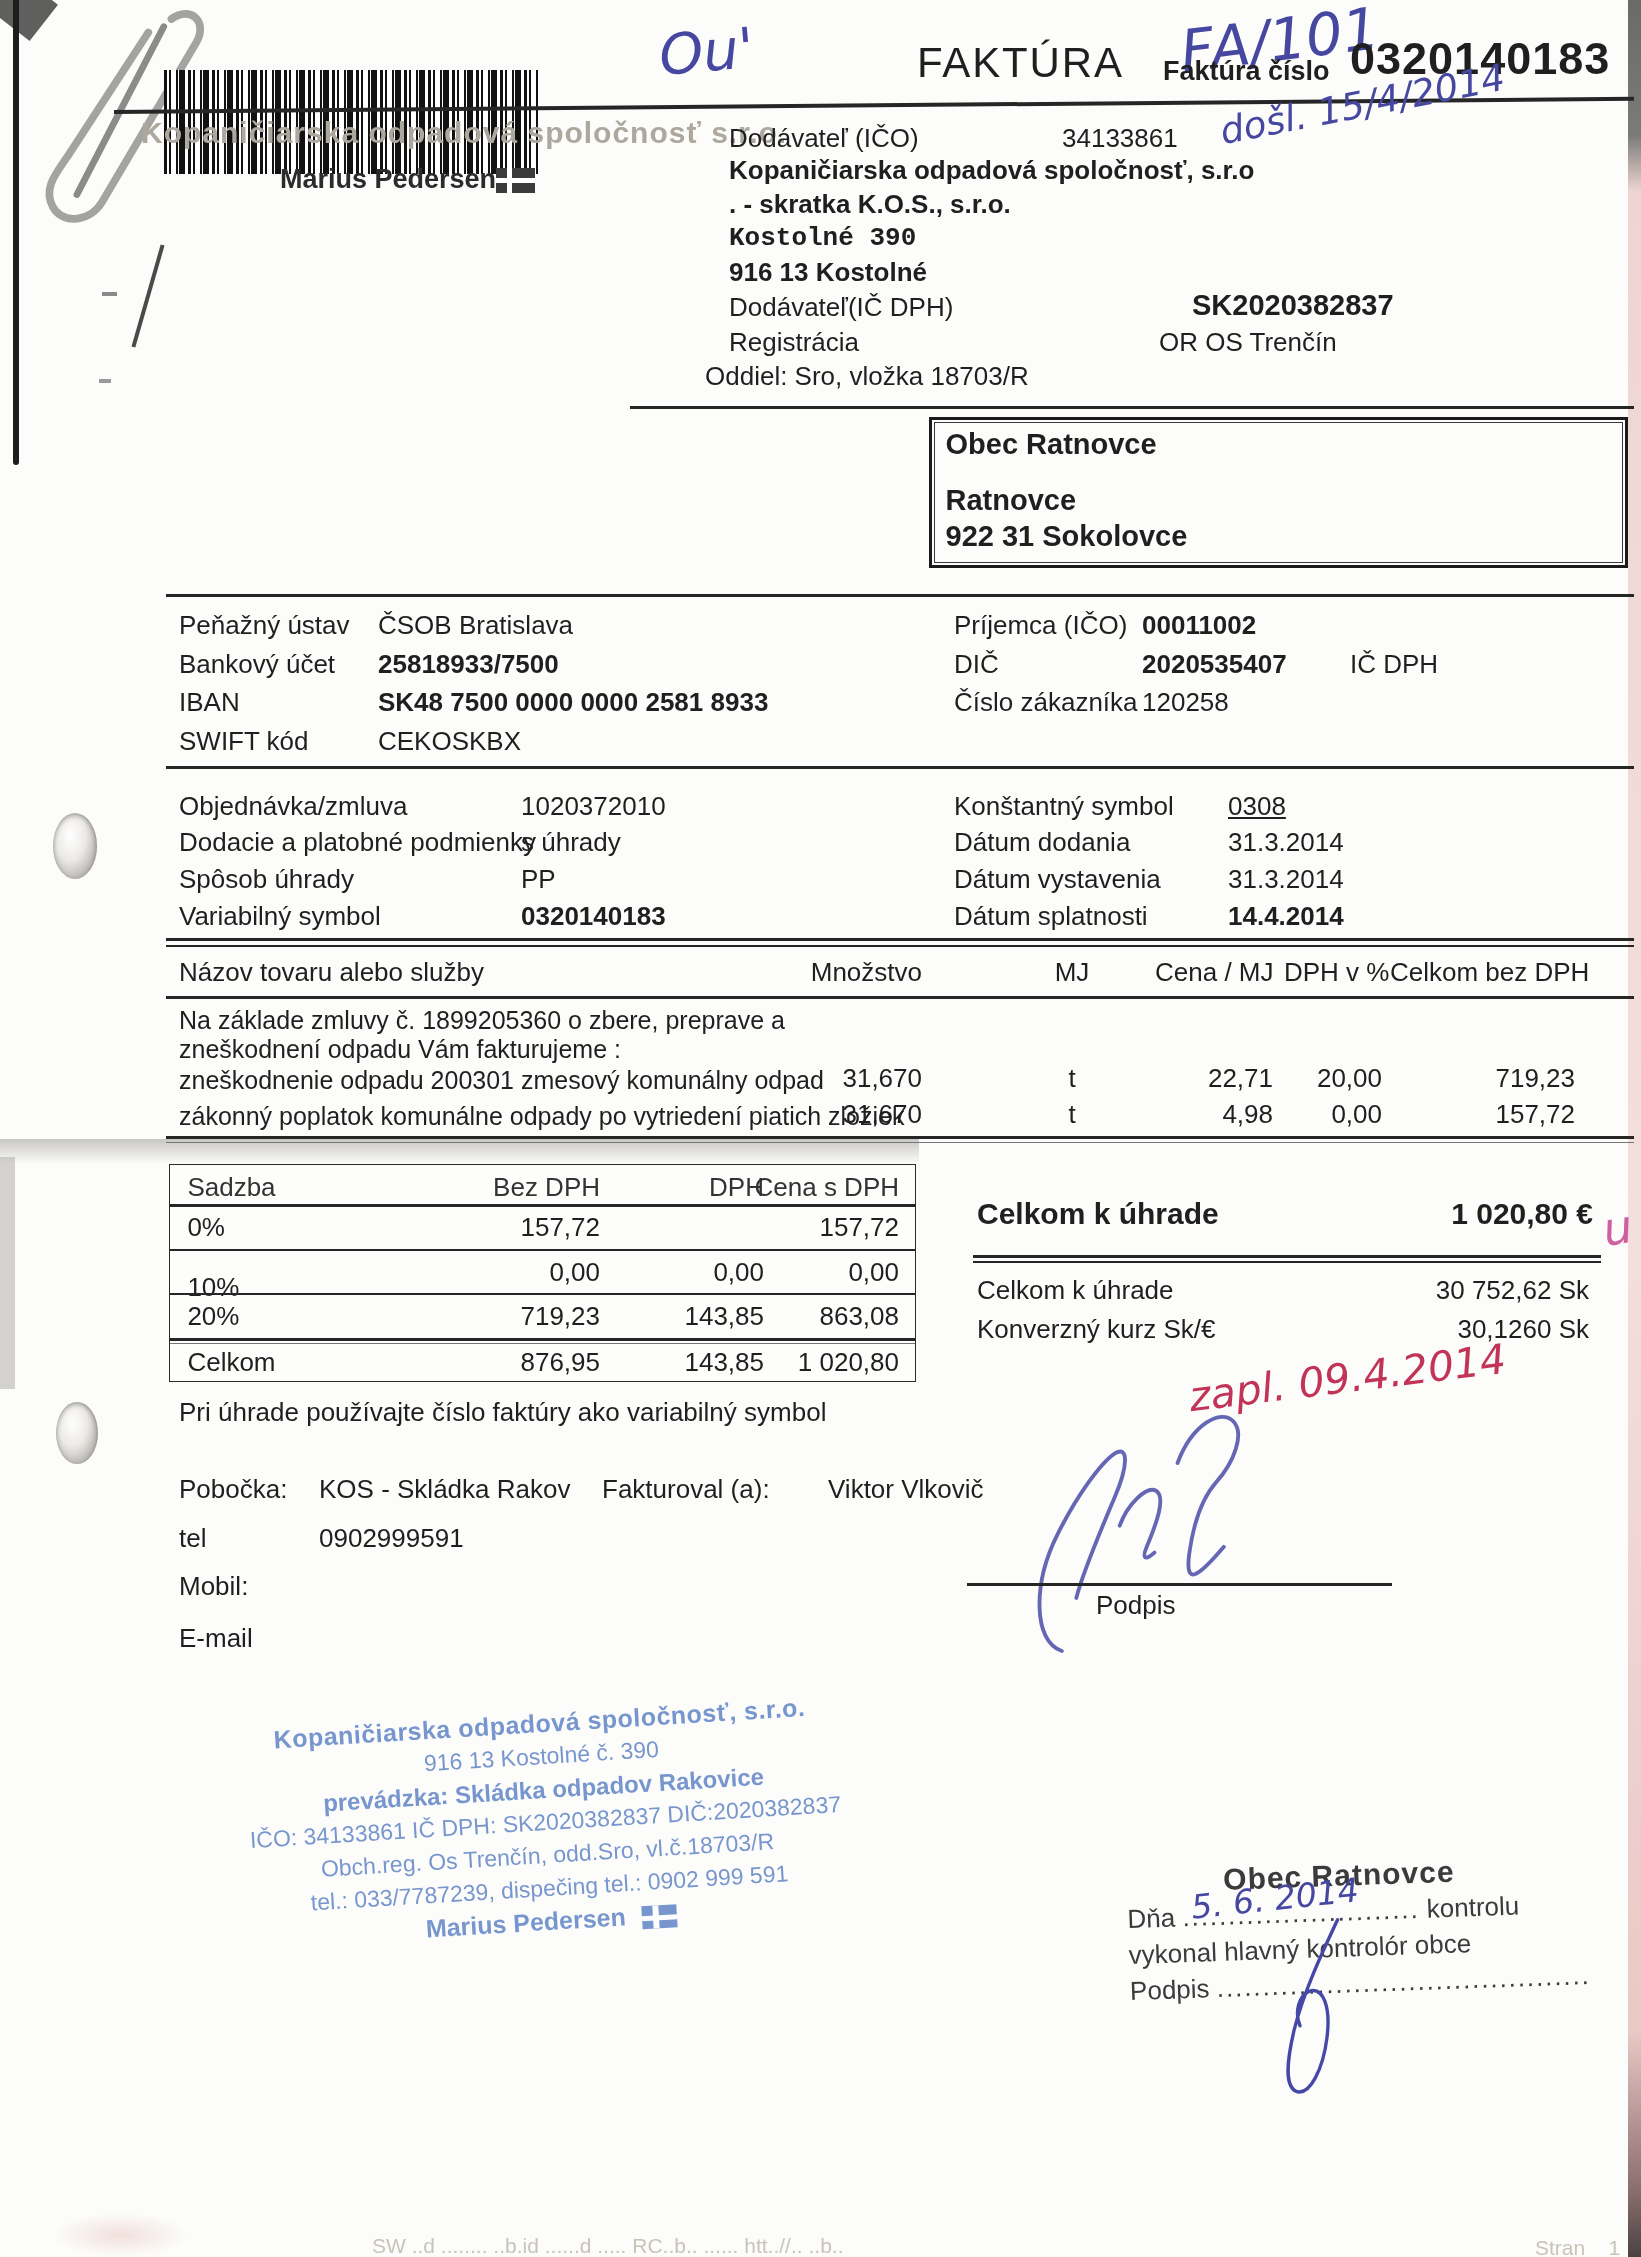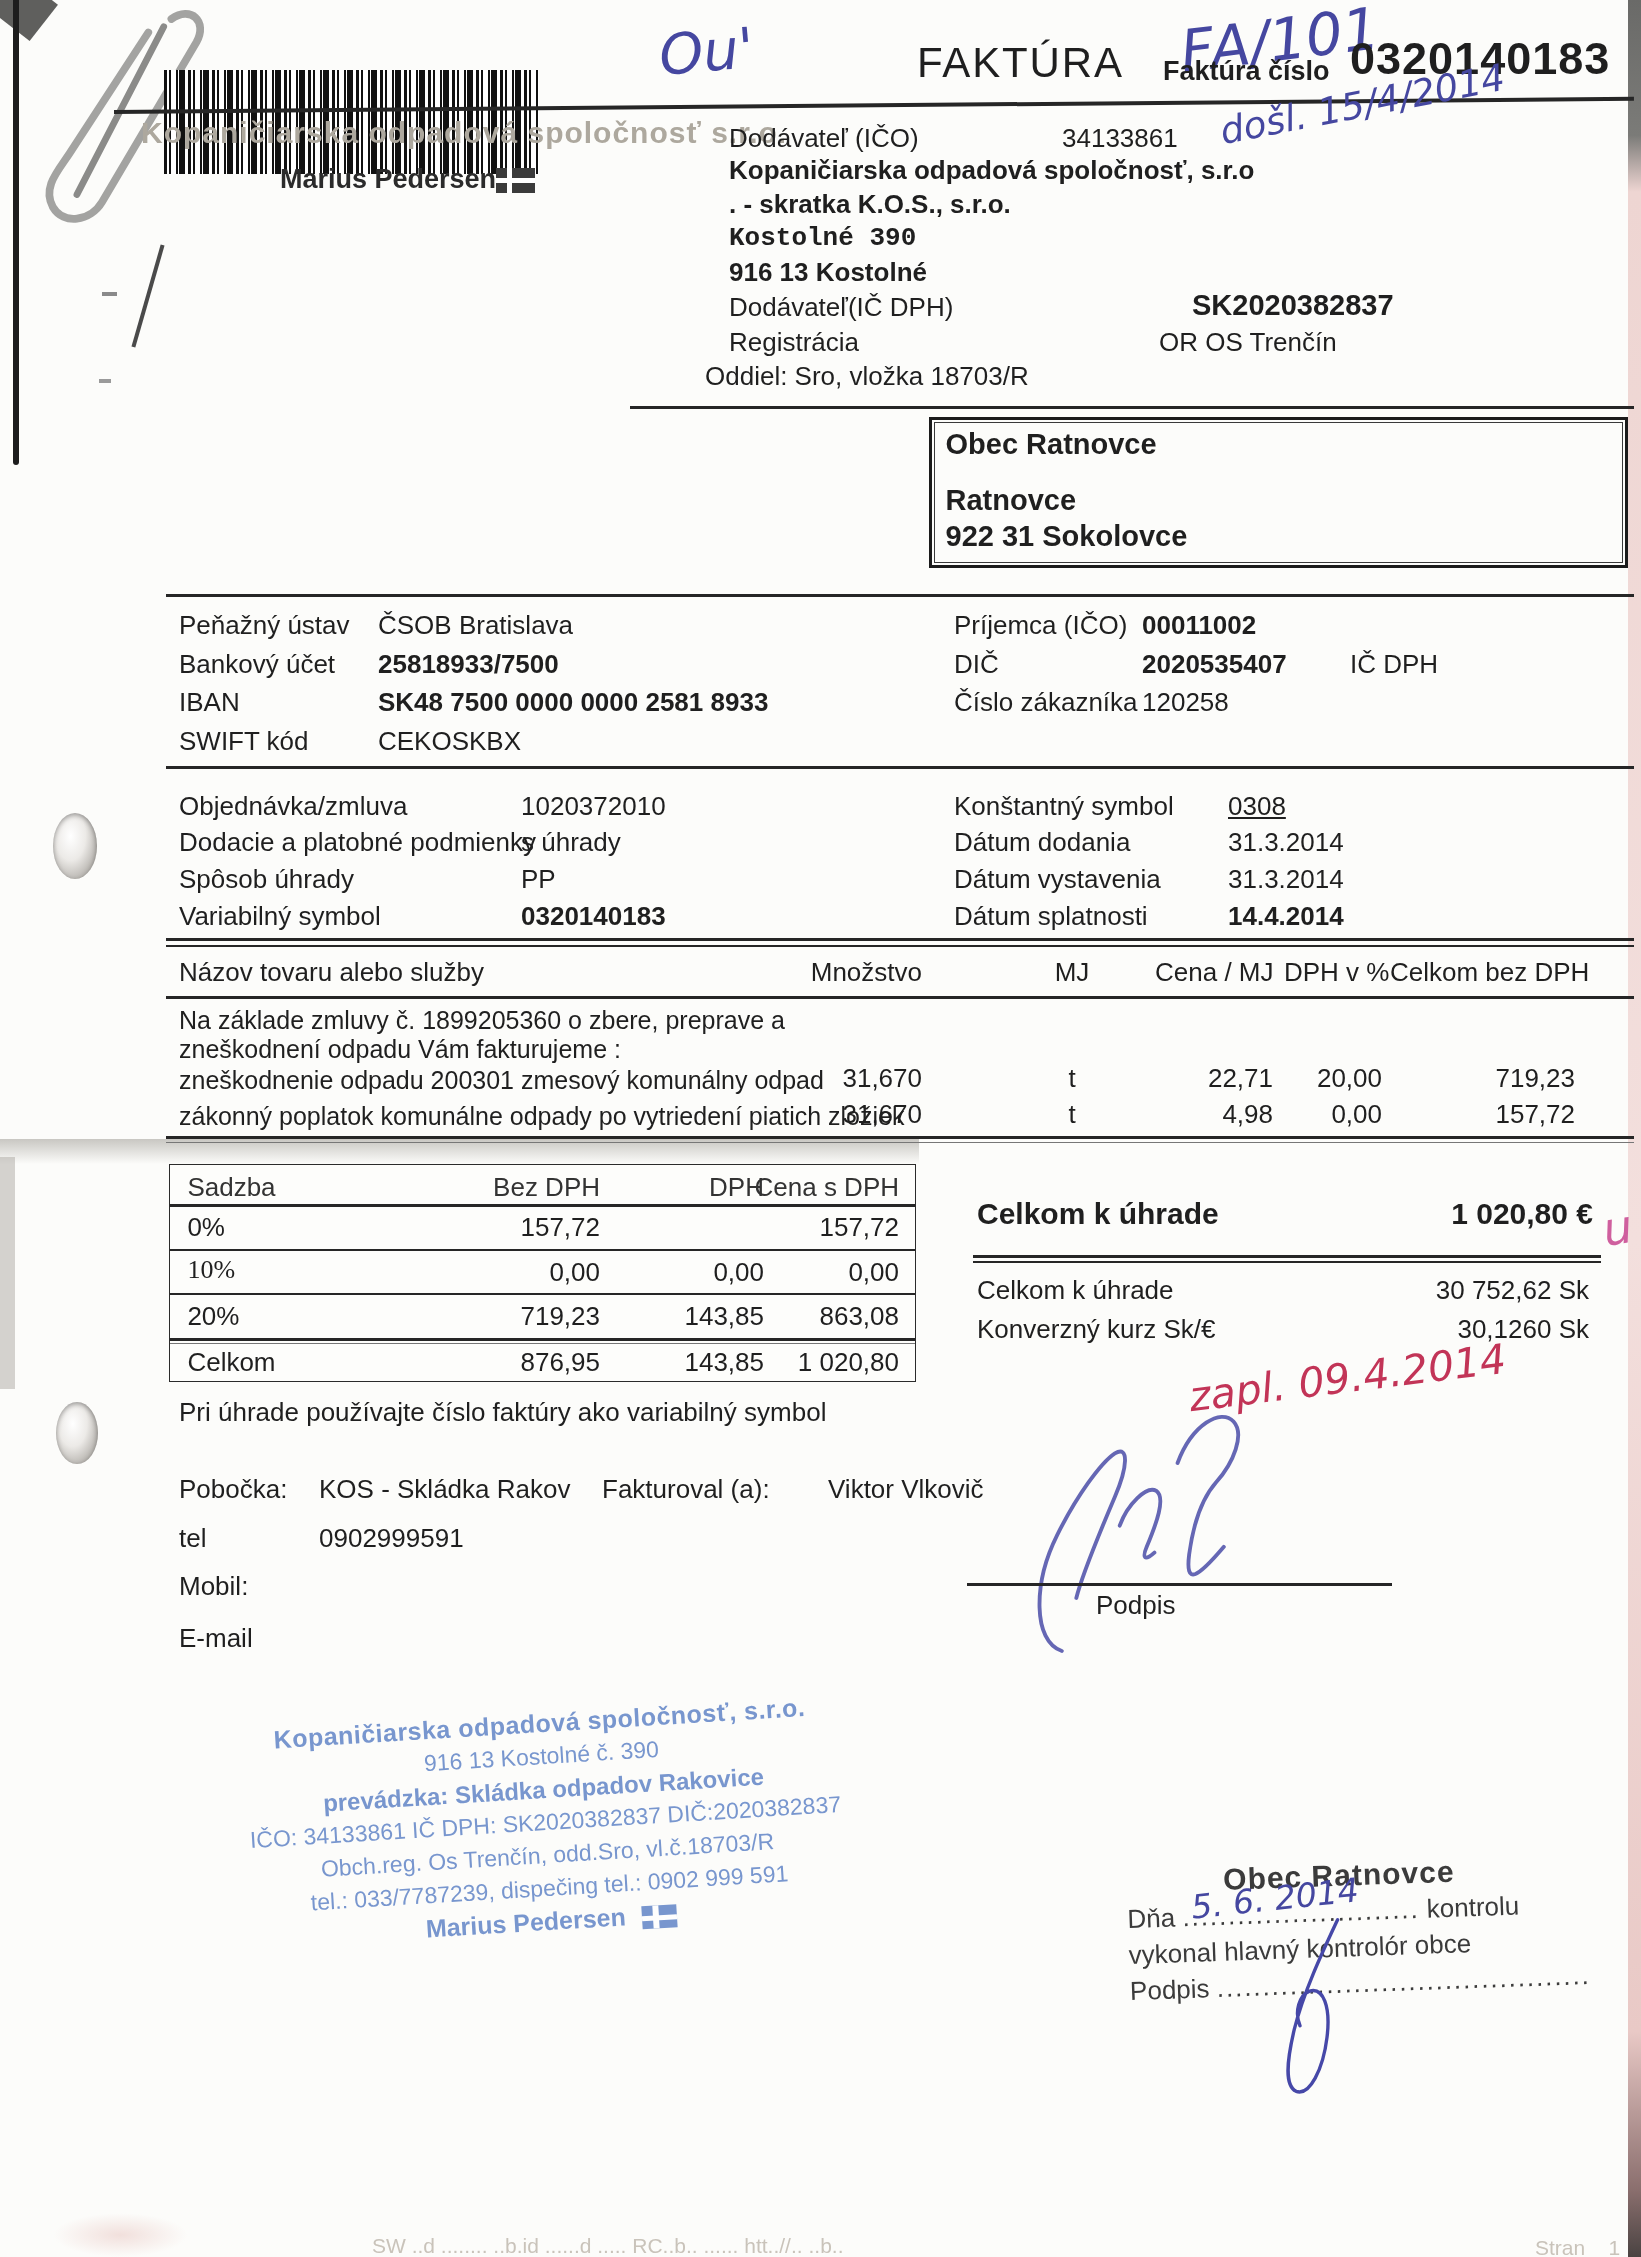--- a/index.html
+++ b/index.html
@@ -166,21 +166,21 @@
     <div class="abs t rt" style="left:449px;top:7.7px;width:145px;color:#333;">DPH</div>
     <div class="abs t rt" style="left:579px;top:7.7px;width:150px;color:#333;">Cena s DPH</div>
     <div class="rule" style="left:0;top:39px;width:745px;height:2.9px;"></div>
 
     <div class="abs t" style="left:17.4px;top:48px;">0%</div>
     <div class="abs t rt" style="left:285px;top:48px;width:145px;">157,72</div>
     <div class="abs t rt" style="left:449px;top:48px;width:145px;"></div>
     <div class="abs t rt" style="left:579px;top:48px;width:150px;">157,72</div>
     <div class="rule" style="left:0;top:84px;width:745px;height:1.9px;"></div>
 
-    <div class="abs t" style="left:17.4px;top:90px;font-family:Liberation Serif, serif;">10%</div>
+    <div class="abs t" style="left:17.4px;top:108px;">10%</div>
     <div class="abs t rt" style="left:285px;top:93px;width:145px;">0,00</div>
     <div class="abs t rt" style="left:449px;top:93px;width:145px;">0,00</div>
     <div class="abs t rt" style="left:579px;top:93px;width:150px;">0,00</div>
     <div class="rule" style="left:0;top:128px;width:745px;height:1.9px;"></div>
 
     <div class="abs t" style="left:17.4px;top:137px;">20%</div>
     <div class="abs t rt" style="left:285px;top:137px;width:145px;">719,23</div>
     <div class="abs t rt" style="left:449px;top:137px;width:145px;">143,85</div>
     <div class="abs t rt" style="left:579px;top:137px;width:150px;">863,08</div>
     <div class="rule" style="left:0;top:173px;width:745px;height:2.9px;"></div>

